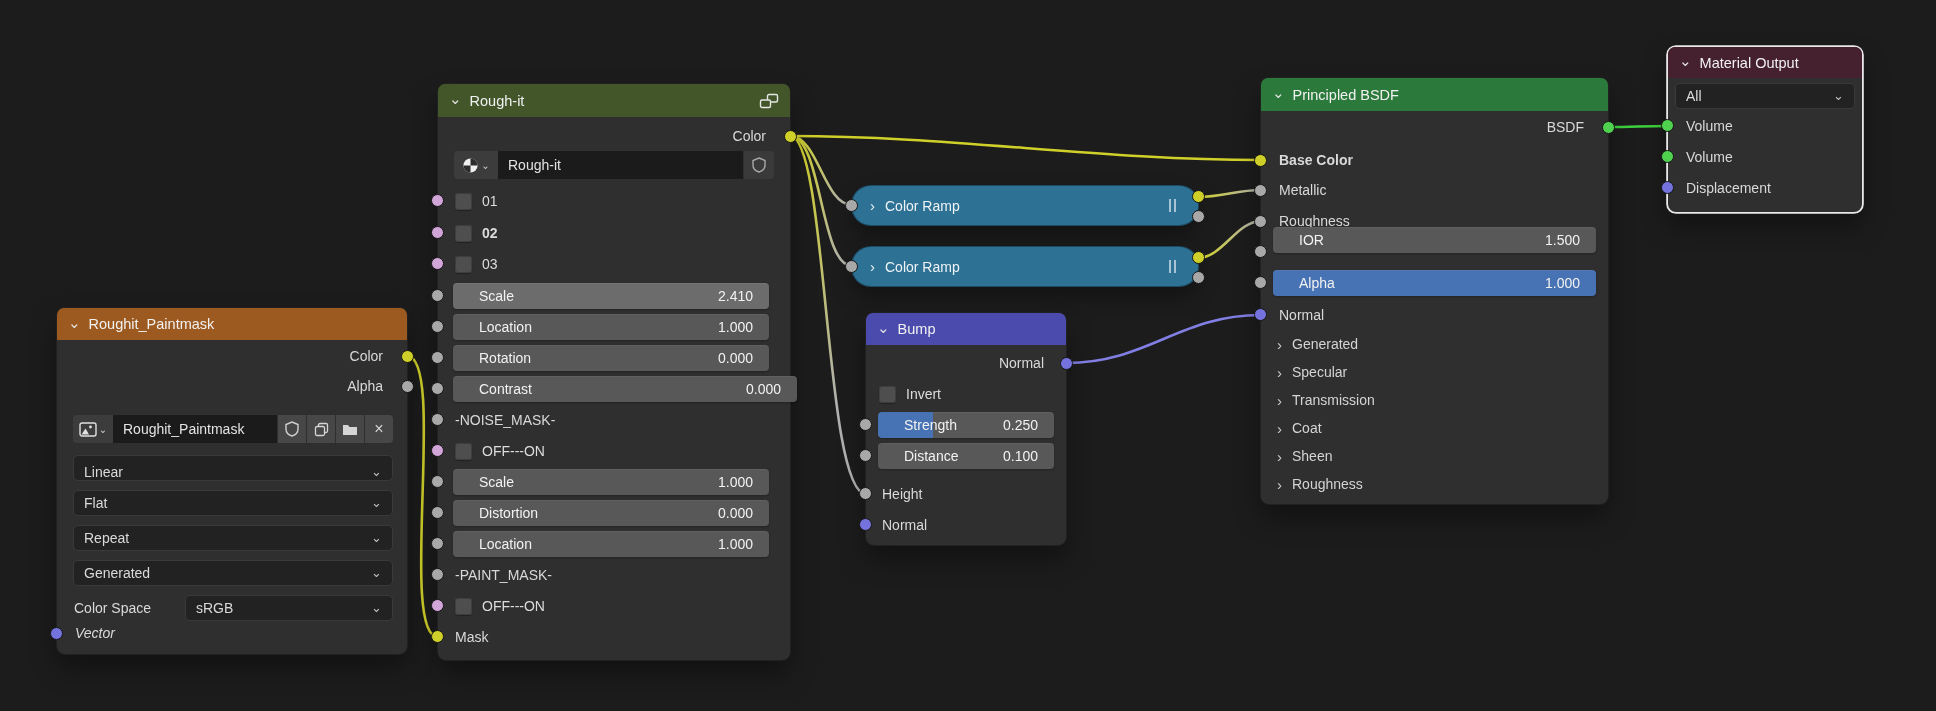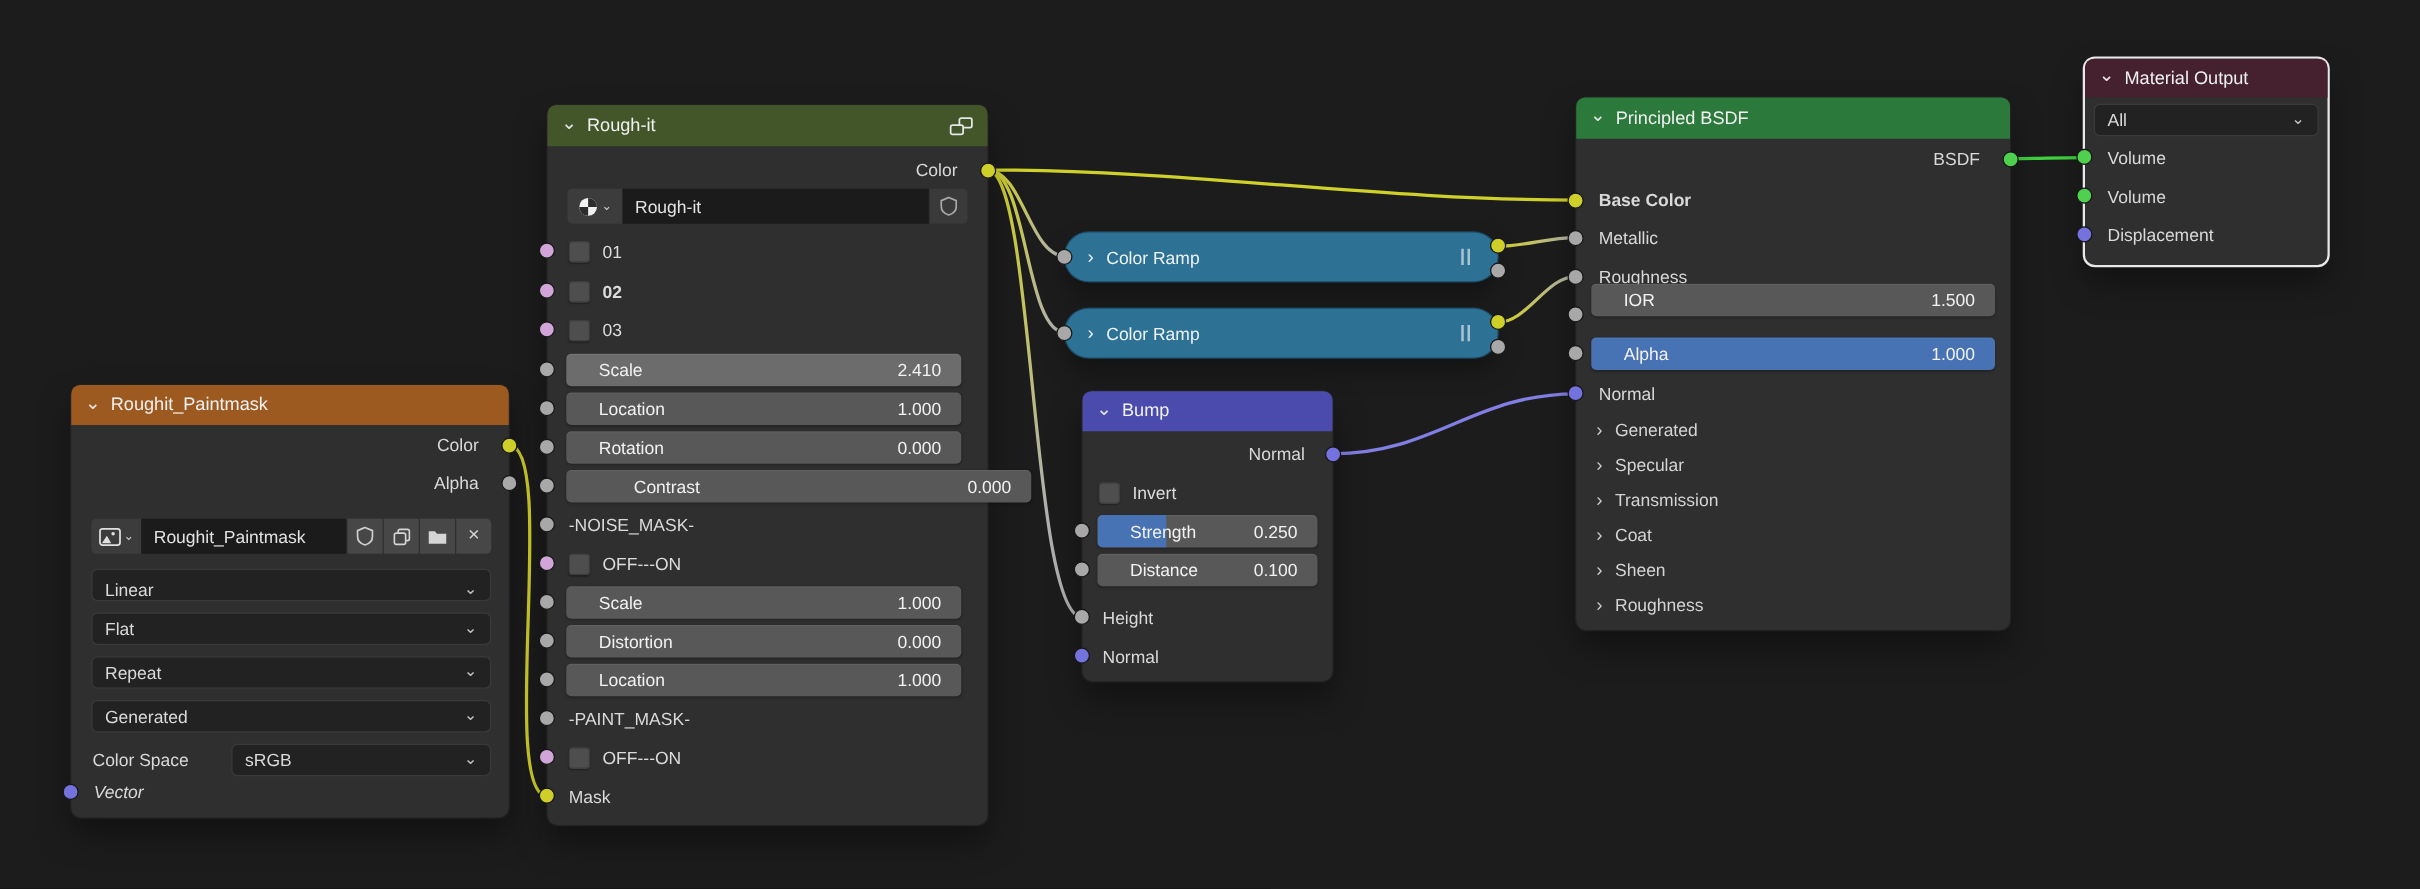--- a/index.html
+++ b/index.html
@@ -208,21 +208,21 @@
     <div class="slider" style="left:15px;top:230px;width:316px;">
       <span class="lbl">Location</span>
       <span class="val">1.000</span>
     </div>
     <span class="socket s-gray" style="left:-7px;top:236px;"></span>
     <div class="slider" style="left:15px;top:261px;width:316px;">
       <span class="lbl">Rotation</span>
       <span class="val">0.000</span>
     </div>
     <span class="socket s-gray" style="left:-7px;top:267px;"></span>
-    <div class="slider" style="left:15px;top:292px;width:344px;padding-left:28px;">
+    <div class="slider" style="left:15px;top:292px;width:344px;">
       <span class="lbl">Contrast</span>
       <span class="val">0.000</span>
     </div>
     <span class="socket s-gray" style="left:-7px;top:298px;"></span>
 
     <div class="rowlbl" style="left:17px;top:323px;">-NOISE_MASK-</div>
     <span class="socket s-gray" style="left:-7px;top:329px;"></span>
     <div class="cbrow" style="left:17px;top:354px;">
       <span class="checkbox"></span>
       <span>OFF---ON</span>

